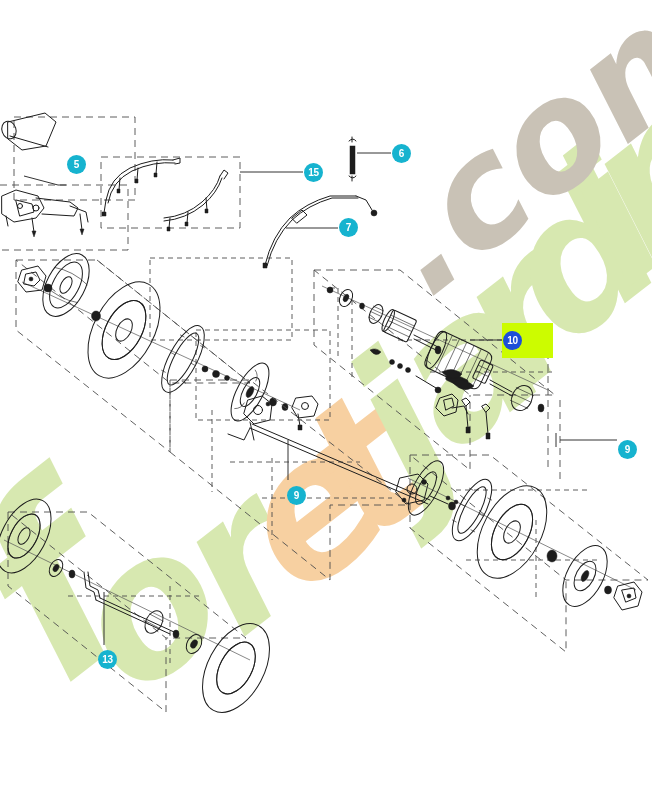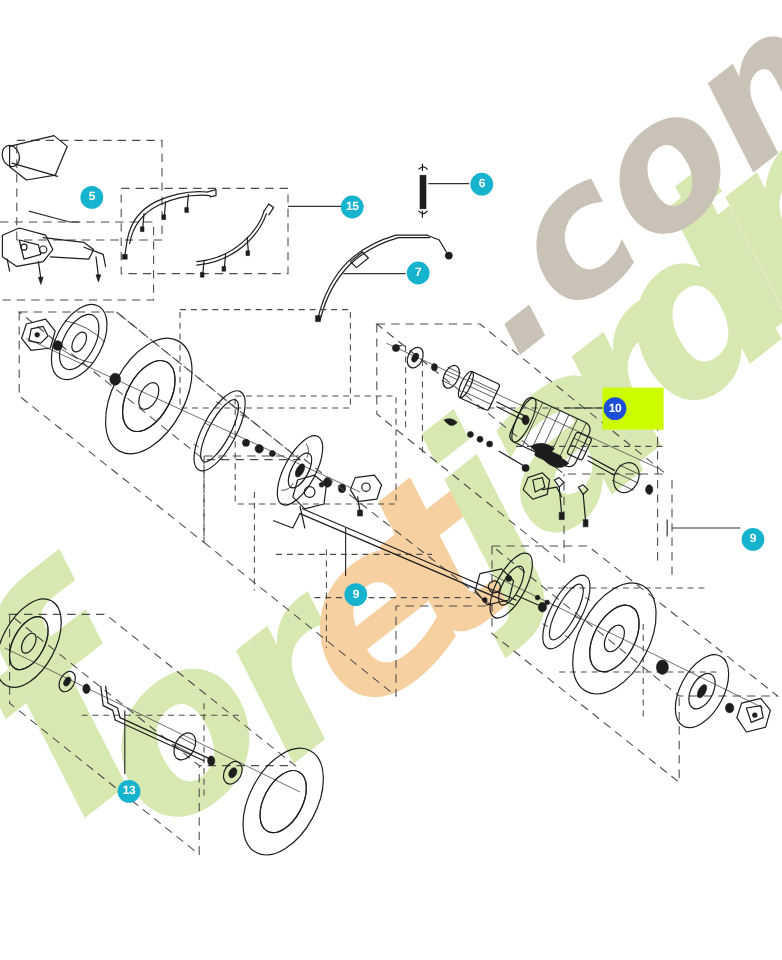--- a/index.html
+++ b/index.html
@@ -444,21 +444,21 @@
       </g>
 
       <path class="leader" d="M104 592 L104 645"></path>
     </g>
 
   </svg>
 
   <div class="hl-box" id="hl-box" style="left: 502px; top: 323px; width: 51px; height: 35px; background: rgb(204, 252, 0);"></div>
 
   <div class="callout cyan" style="left: 67px; top: 155px; background: rgb(22, 179, 207);">5</div>
-  <div class="callout cyan" style="left: 284px; top: 163px; background: rgb(22, 179, 207);">15</div>
+  <div class="callout cyan" style="left: 304px; top: 163px; background: rgb(22, 179, 207);">15</div>
   <div class="callout cyan" style="left: 392px; top: 144px; background: rgb(22, 179, 207);">6</div>
   <div class="callout cyan" style="left: 339px; top: 218px; background: rgb(22, 179, 207);">7</div>
   <div class="callout green" style="left: 503px; top: 331px; background: #1d4ed8;">10</div>
   <div class="callout cyan" style="left: 618px; top: 440px; background: rgb(22, 179, 207);">9</div>
   <div class="callout cyan" style="left: 287px; top: 486px; background: rgb(22, 179, 207);">9</div>
   <div class="callout cyan" style="left: 98px; top: 650px; background: rgb(22, 179, 207);">13</div>
 
 </div>
 
 </body></html>

